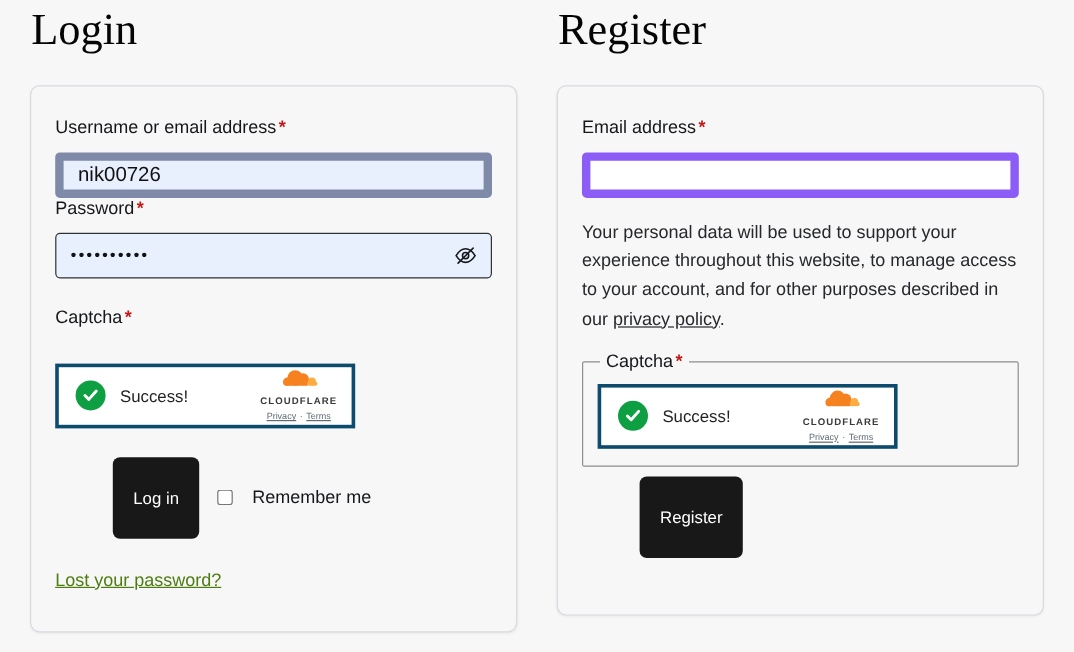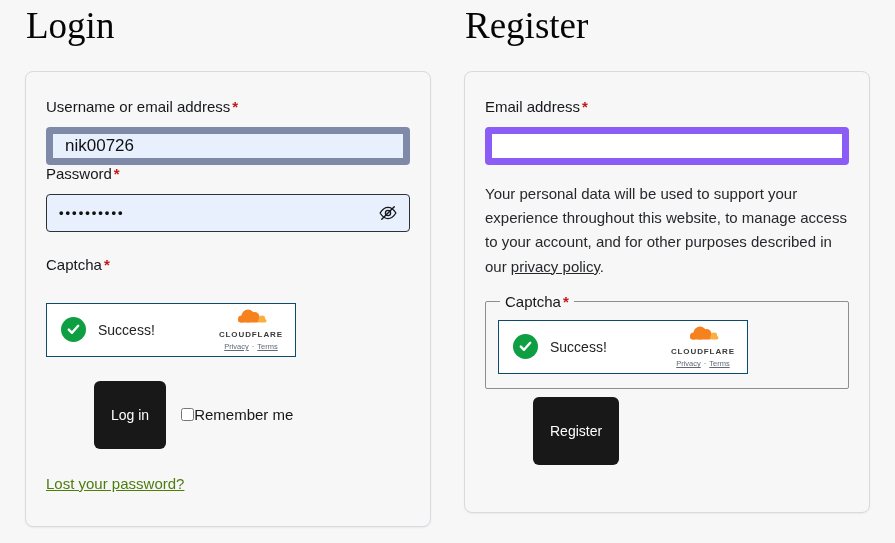--- a/index.html
+++ b/index.html
@@ -52,21 +52,21 @@
     letter-spacing: 2px; font-weight: 700; font-size: 13px;
     padding-right: 44px;
   }
   .eye-toggle {
     position: absolute; right: 12px; top: 50%; transform: translateY(-50%);
     display: flex; cursor: pointer;
   }
 
   .turnstile {
     width: 250px; height: 54px;
-    background: #ffffff; border: 1px solid #0c4a6e;
+    background: #ffffff; border: 3px solid #0c4a6e;
     display: flex; align-items: center; justify-content: space-between;
     padding: 0 12px 0 14px;
     margin-top: 30px;
   }
   .ts-left { display: flex; align-items: center; gap: 12px; }
   .ts-status { font-size: 14px; color: #232323; }
   .check-circle {
     width: 25px; height: 25px; border-radius: 50%;
     background: #0e9f42;
     display: flex; align-items: center; justify-content: center;
@@ -78,21 +78,21 @@
   .cf-links a { color: #5f6a75; text-decoration: underline; cursor: pointer; }
   .cf-sep { margin: 0 3px; text-decoration: none; display: inline-block; }
 
   .btn {
     background: #181818; color: #ffffff;
     border: none; border-radius: 6px;
     font-family: inherit; font-size: 14px;
     padding: 26px 17px; cursor: pointer; margin-left: 48px;
   }
   .actions-row { display: flex; align-items: center; gap: 15px; margin-top: 24px; }
-  .remember { display: flex; align-items: center; gap: 0; font-size: 15px; color: #15171a; cursor: pointer; }
+  .remember { display: flex; align-items: center; gap: 16px; font-size: 15px; color: #15171a; cursor: pointer; }
   .remember input { width: 13px; height: 13px; margin: 0; accent-color: #ffffff; }
   .lost-link {
     display: inline-block; margin-top: 26px;
     font-size: 15px; color: #4d7c0f;
     text-decoration: underline; cursor: pointer;
   }
 
   p.help-text { font-size: 15px; line-height: 1.62; color: #26282b; margin: 17px 0 0; }
   .inline-link { color: #26282b; text-decoration: underline; cursor: pointer; }
 

